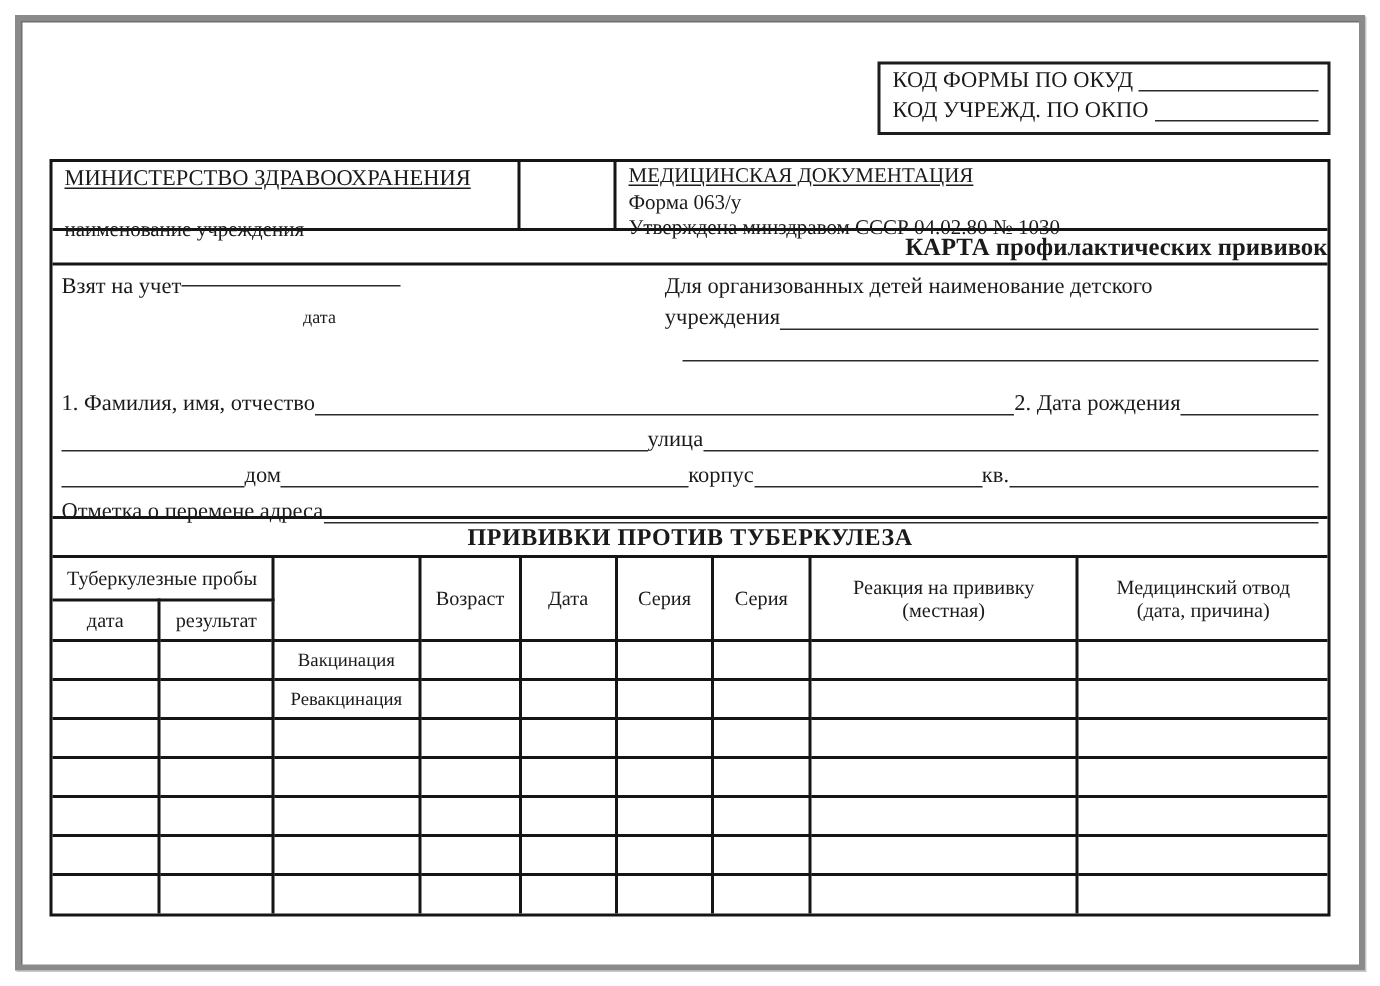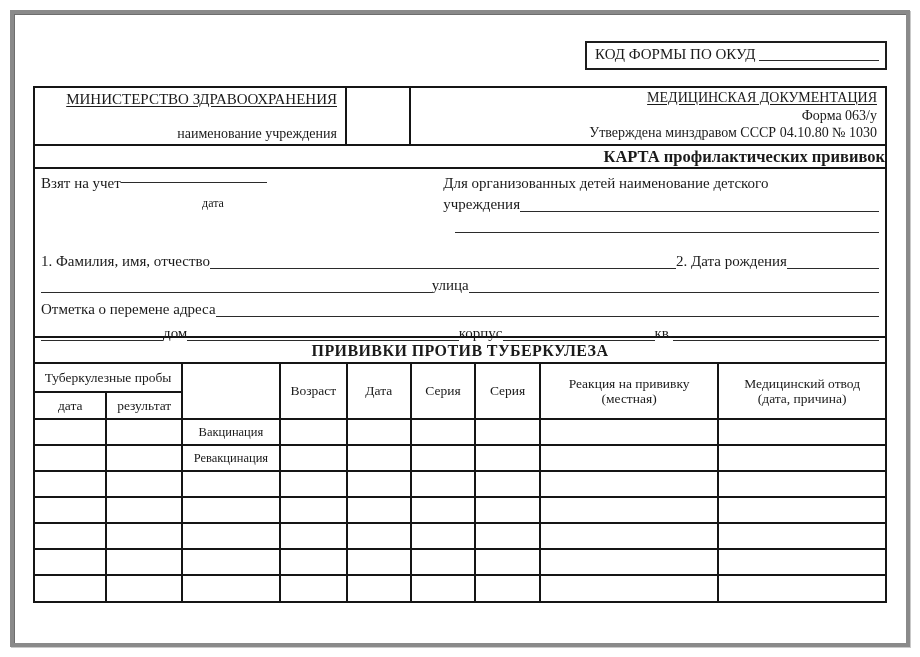--- a/index.html
+++ b/index.html
@@ -34,21 +34,21 @@
   }
   .code-row { display: flex; align-items: flex-end; white-space: nowrap; }
   .code-row .fill { flex: 1; border-bottom: 1.2px solid #2b2b2b; margin: 0 0 3px 4px; }
 
   
   .form { border: 2px solid #151515; }
   .form-row { border-top: 2px solid #151515; }
   .form-row:first-child { border-top: none; }
 
   
-  .hdr-row { display: flex; height: 56px; text-align: right; }
+  .hdr-row { display: flex; height: 44px; }
   .hdr-cell { padding: 3px 8px; }
   .hdr-left { width: 312px; border-right: 2px solid #151515; }
   .hdr-mid { width: 64px; border-right: 2px solid #151515; }
   .hdr-right { flex: 1; padding-top: 1px; }
   .ministry { font-size: 15px; text-decoration: underline; text-underline-offset: 2px; }
   .ministry-note { font-size: 14px; margin-top: 18px; }
   .meddoc { font-size: 14.5px; text-decoration: underline; text-underline-offset: 2px; }
   .hdr-right .small-line { font-size: 14px; line-height: 17.5px; }
 
   
@@ -105,34 +105,38 @@
 <body>
 
 <div class="page-frame">
   <div class="content">
 
     <div class="code-box">
       <div class="code-row">
         <span>КОД ФОРМЫ ПО ОКУД</span>
         <span class="fill"></span>
       </div>
+      <div class="code-row">
+        <span>КОД УЧРЕЖД. ПО ОКПО</span>
+        <span class="fill"></span>
+      </div>
     </div>
 
     <div class="form">
 
       <div class="form-row hdr-row">
         <div class="hdr-cell hdr-left">
           <div class="ministry">МИНИСТЕРСТВО ЗДРАВООХРАНЕНИЯ</div>
           <div class="ministry-note">наименование учреждения</div>
         </div>
         <div class="hdr-cell hdr-mid"></div>
         <div class="hdr-cell hdr-right">
           <div class="small-line meddoc">МЕДИЦИНСКАЯ ДОКУМЕНТАЦИЯ</div>
           <div class="small-line">Форма 063/у</div>
-          <div class="small-line">Утверждена минздравом СССР 04.10.80 № 1030</div>
+          <div class="small-line">Утверждена минздравом СССР 04.02.80 № 1030</div>
         </div>
       </div>
 
       <div class="form-row title-row">КАРТА профилактических прививок</div>
 
       <div class="form-row info-block">
         <div class="intake-area">
           <div class="intake-left">
             <div class="intake-line">
               <span>Взят на учет</span>
@@ -158,31 +162,31 @@
             <span class="fill"></span>
             <span>2. Дата рождения</span>
             <span class="fill w92"></span>
           </div>
           <div class="field-row">
             <span class="fill g10"></span>
             <span>улица</span>
             <span class="fill g105"></span>
           </div>
           <div class="field-row">
-            <span>Отметка о перемене адреса</span>
-            <span class="fill"></span>
-          </div>
-          <div class="field-row">
             <span class="fill w122"></span>
             <span>дом</span>
             <span class="fill g25"></span>
             <span>корпус</span>
             <span class="fill g14"></span>
             <span>кв.</span>
             <span class="fill g19"></span>
+          </div>
+          <div class="field-row">
+            <span>Отметка о перемене адреса</span>
+            <span class="fill"></span>
           </div>
         </div>
       </div>
 
       <div class="form-row section-row">ПРИВИВКИ ПРОТИВ ТУБЕРКУЛЕЗА</div>
 
       <div class="form-row">
         <table>
           <colgroup>
             <col style="width:8.4%">

